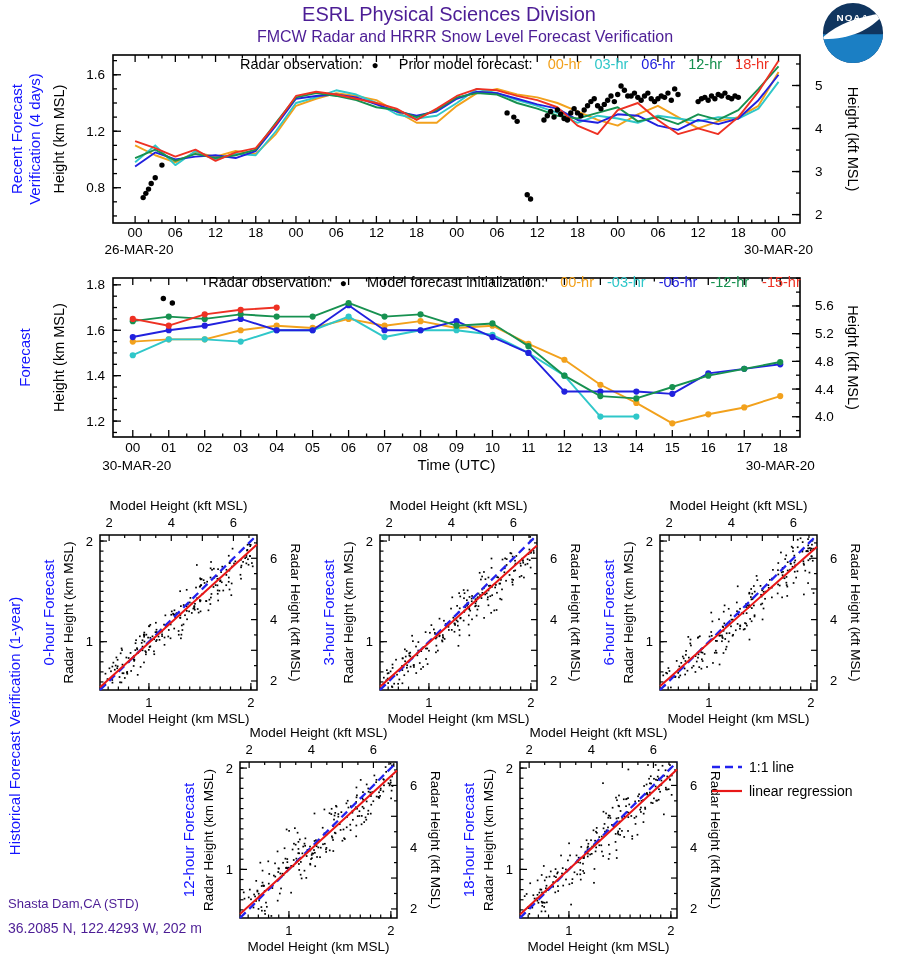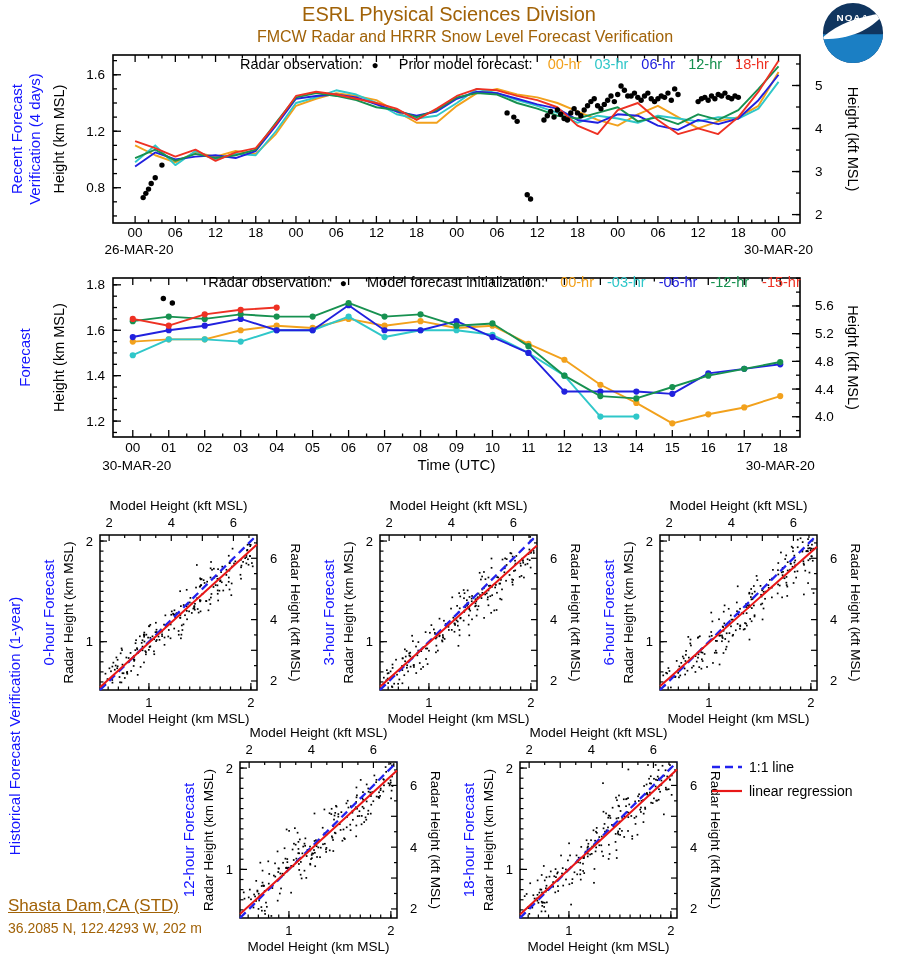--- a/index.html
+++ b/index.html
@@ -1,22 +1,22 @@
 <!DOCTYPE html>
 <html><head>
 <meta charset="utf-8">
 <style>
   html,body{margin:0;padding:0;background:#fff;}
   .page{position:relative;width:898px;height:956px;background:#ffffff;overflow:hidden;
-        font-family:"Liberation Sans",sans-serif;color:#a16207;}
+        font-family:"Liberation Sans",sans-serif;color:#4c1d95;}
   .title{position:absolute;top:3px;left:0;width:100%;text-align:center;font-size:20px;}
   .subtitle{position:absolute;top:28px;left:16px;width:100%;text-align:center;font-size:16px;}
   .noaa{position:absolute;top:2px;right:14px;}
   #charts svg{position:absolute;left:0;}
-  .station{position:absolute;left:8px;top:896px;font-size:17px;text-decoration:underline;}
+  .station{position:absolute;left:8px;top:896px;font-size:13px;}
   .coords{position:absolute;left:8px;top:920px;font-size:14px;}
 </style>
 </head>
 <body>
 
 <div class="page">
   <div class="title">ESRL Physical Sciences Division</div>
   <div class="subtitle">FMCW Radar and HRRR Snow Level Forecast Verification</div>
 
   <svg class="noaa" width="62" height="62" viewBox="0 0 100 100">

